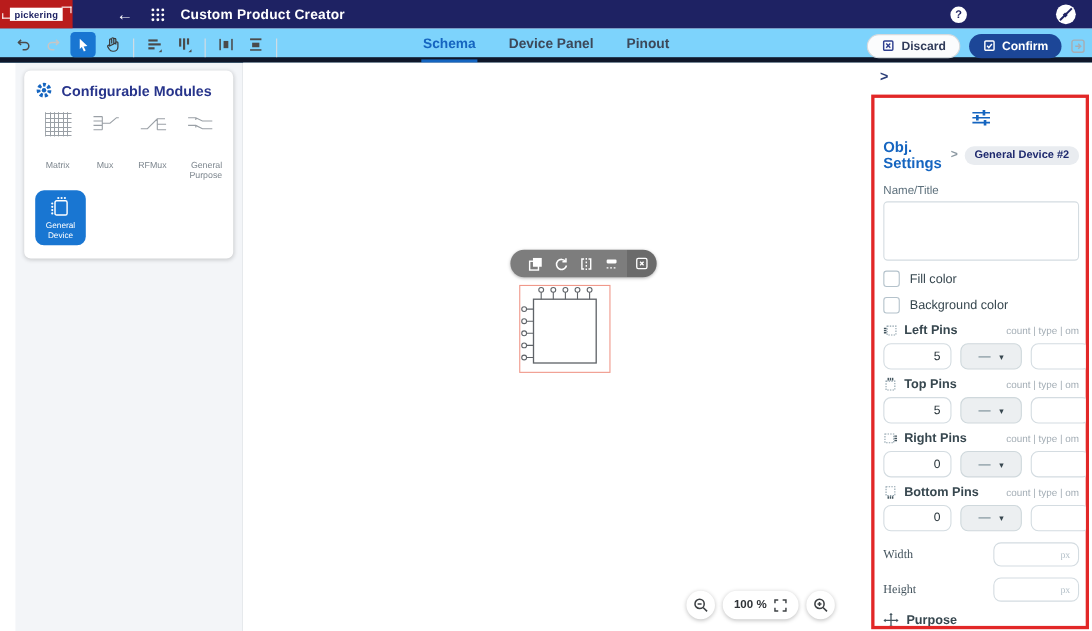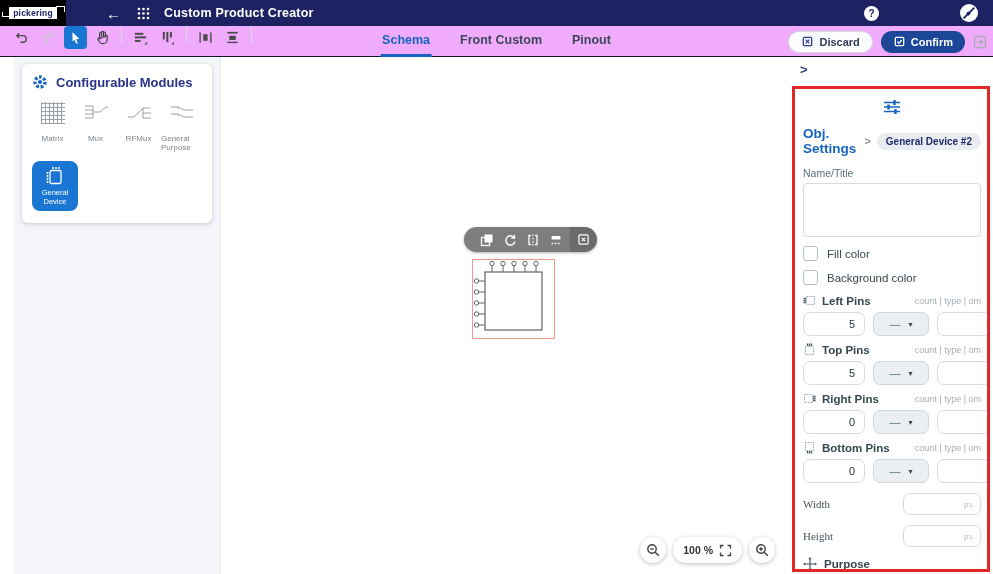--- a/index.html
+++ b/index.html
@@ -2,33 +2,33 @@
 <html><head>
 <meta charset="utf-8">
 <style>
   * { box-sizing: border-box; margin: 0; padding: 0; }
   html,body { width: 993px; height: 574px; }
   body { font-family: "Liberation Sans", sans-serif; background: #fff; overflow: hidden; }
   .app { width: 993px; height: 574px; display: flex; flex-direction: column; overflow: hidden; }
 
   
   .header { height: 26px; background: #1e2263; display: flex; align-items: center; flex: 0 0 26px; position: relative; }
-  .logo-block { width: 66px; height: 26px; background: #000000; display: flex; align-items: center; justify-content: center; position: relative; }
+  .logo-block { width: 66px; height: 26px; background: #b91c1c; display: flex; align-items: center; justify-content: center; position: relative; }
   .logo-trace-l { position: absolute; left: 2px; top: 12px; width: 10px; height: 5px; border-bottom: 1.5px solid #fff; border-left: 1.5px solid #fff; }
   .logo-trace-r { position: absolute; right: 1px; top: 6px; width: 9px; height: 6px; border-top: 1.5px solid #fff; border-right: 1.5px solid #fff; }
   .logo-box { background: #fff; color: #1e2263; font-size: 8.5px; font-weight: bold; padding: 1px 4px; letter-spacing: .2px; }
   .hdr-back { margin-left: 40px; color: #fff; font-size: 15px; line-height: 1; cursor: pointer; }
   .hdr-apps { margin-left: 16px; cursor: pointer; display: flex; }
   .hdr-title { margin-left: 14px; color: #fff; font-size: 12.5px; font-weight: bold; letter-spacing: .2px; }
   .hdr-right { position: absolute; right: 14px; top: 0; height: 26px; display: flex; align-items: center; gap: 80px; }
   .help-circle { width: 15px; height: 15px; border-radius: 50%; background: #fff; color: #1e2263; font-size: 10px; font-weight: bold; display: flex; align-items: center; justify-content: center; cursor: pointer; }
   .slash-circle { cursor: pointer; display: flex; }
 
   
-  .toolbar { height: 31px; flex: 0 0 31px; background: #f0abfc; border-bottom: 1px solid #0f172a; display: flex; align-items: flex-start; padding: 0 8px; position: relative; }
+  .toolbar { height: 31px; flex: 0 0 31px; background: #7dd3fc; border-bottom: 5px solid #0f172a; display: flex; align-items: flex-end; padding: 0 8px; position: relative; }
   .tool-btn { width: 23px; height: 23px; display: flex; align-items: center; justify-content: center; border-radius: 4px; margin: 0 2px; cursor: pointer; }
   .tool-btn.active { background: #1976d2; }
   .tool-sep { width: 1px; height: 17px; background: #d9dde1; margin: 0 5px; }
   .tabs { position: absolute; left: 50%; transform: translateX(-50%); top: 0; height: 31px; display: flex; align-items: center; gap: 26px; }
   .tab { font-size: 12.5px; font-weight: bold; color: #3c4859; cursor: pointer; height: 31px; display: flex; align-items: center; border-bottom: 3px solid transparent; padding: 0 2px; }
   .tab.active { color: #1565c0; border-bottom-color: #1565c0; }
   .toolbar-right { position: absolute; right: 6px; top: 0; height: 31px; display: flex; align-items: center; gap: 8px; }
   .btn-discard { display: flex; align-items: center; gap: 5px; height: 22px; padding: 0 12px; border: 1px solid #d5dade; border-radius: 12px; background: #fbfcfd; color: #2f3a59; font-size: 11px; font-weight: bold; cursor: pointer; }
   .btn-confirm { display: flex; align-items: center; gap: 5px; height: 22px; padding: 0 12px; border-radius: 12px; background: #1c4697; color: #fff; font-size: 11px; font-weight: bold; cursor: pointer; }
 
@@ -39,31 +39,31 @@
   .sidebar { width: 207px; flex: 0 0 207px; background: #f3f5f8; border-right: 1px solid #e6e9ec; }
   .modules-card { margin: 7px 8px; background: #fff; border-radius: 6px; box-shadow: 0 1px 4px rgba(0,0,0,.18); padding: 10px 10px 12px; }
   .card-head { display: flex; align-items: center; gap: 8px; }
   .card-title { font-size: 13px; font-weight: bold; color: #27348b; }
   .modules-row { display: flex; margin-top: 10px; gap: 2px; }
   .module-item { width: 42px; display: flex; flex-direction: column; align-items: center; cursor: pointer; }
   .module-glyph { height: 26px; display: flex; align-items: center; justify-content: center; }
   .matrix-grid { width: 24px; height: 22px;
     background-image: repeating-linear-gradient(0deg, #9aa0a6 0 1px, transparent 1px 4px),
                       repeating-linear-gradient(90deg, #9aa0a6 0 1px, transparent 1px 4px); }
-  .module-label { font-size: 8px; color: #7d868e; margin-top: 8px; text-align: left; line-height: 1.15; }
+  .module-label { font-size: 8px; color: #7d868e; margin-top: 20px; text-align: right; line-height: 1.15; }
   .device-tile { width: 46px; height: 50px; background: #1976d2; border-radius: 8px; margin-top: 9px; display: flex; flex-direction: column; align-items: center; justify-content: center; cursor: pointer; }
   .device-tile-label { color: #fff; font-size: 7.5px; text-align: center; line-height: 1.2; margin-top: 2px; }
 
   
   .canvas { flex: 1; background: #fff; position: relative; }
   .float-toolbar { position: absolute; left: 243px; top: 170px; height: 25px; background: #7d7d7d; border-radius: 13px; display: flex; align-items: center; padding-left: 11px; box-shadow: 0 1px 3px rgba(0,0,0,.3); overflow: hidden; }
   .ft-btn { display: flex; align-items: center; justify-content: center; width: 23px; height: 25px; cursor: pointer; }
   .ft-del { background: rgba(0,0,0,.14); width: 27px; margin-left: 3px; }
   .selection-box { position: absolute; left: 251px; top: 202px; width: 83px; height: 80px; border: 1.5px solid #f0988a; }
-  .zoom-controls { position: absolute; right: 15px; bottom: 11px; display: flex; align-items: center; gap: 7px; }
+  .zoom-controls { position: absolute; right: 31px; bottom: 11px; display: flex; align-items: center; gap: 7px; }
   .zoom-circle { width: 26px; height: 26px; border-radius: 50%; background: #fff; box-shadow: 0 1px 4px rgba(0,0,0,.25); display: flex; align-items: center; justify-content: center; cursor: pointer; }
   .zoom-pill { height: 26px; border-radius: 13px; background: #fff; box-shadow: 0 1px 4px rgba(0,0,0,.25); display: flex; align-items: center; gap: 6px; padding: 0 10px; }
   .zoom-level { font-size: 10.5px; font-weight: bold; color: #2f3337; }
   .fit-btn { display: flex; cursor: pointer; }
 
   
   .right-panel { width: 203px; flex: 0 0 203px; background: #fff; position: relative; }
   .collapse-chevron { position: absolute; left: 10px; top: 5px; font-size: 13px; font-weight: bold; color: #2c3e78; cursor: pointer; }
   .red-box { position: absolute; left: 2px; right: 3px; top: 29px; bottom: 2px; border: 3px solid #e22727; background: #fff; padding: 7px 6px 6px 8px; overflow: hidden; }
   .sliders-row { display: flex; justify-content: center; padding: 2px 0 6px; }
@@ -184,21 +184,21 @@
       <svg width="15" height="15" viewBox="0 0 16 16" fill="#4a4a4a">
         <rect x="2.5" y="2" width="11" height="1.8"></rect>
           <rect x="4.5" y="6.2" width="7" height="4.4"></rect>
           <rect x="2.5" y="12.5" width="11" height="1.5"></rect>
       </svg>
     </span>
     <span class="tool-sep"></span>
 
     <div class="tabs">
       <span class="tab active">Schema</span>
-      <span class="tab">Front Custom</span>
+      <span class="tab">Device Panel</span>
       <span class="tab">Pinout</span>
     </div>
 
     <div class="toolbar-right">
       <span class="btn-discard">
         <svg width="13" height="13" viewBox="0 0 14 14" fill="none" stroke="#2f3f8f" stroke-width="1.4">
           <rect x="2.5" y="2.5" width="9" height="9" rx="1"></rect>
             <path d="M5 5l4 4M9 5l-4 4"></path>
         </svg>
         <span>Discard</span>

